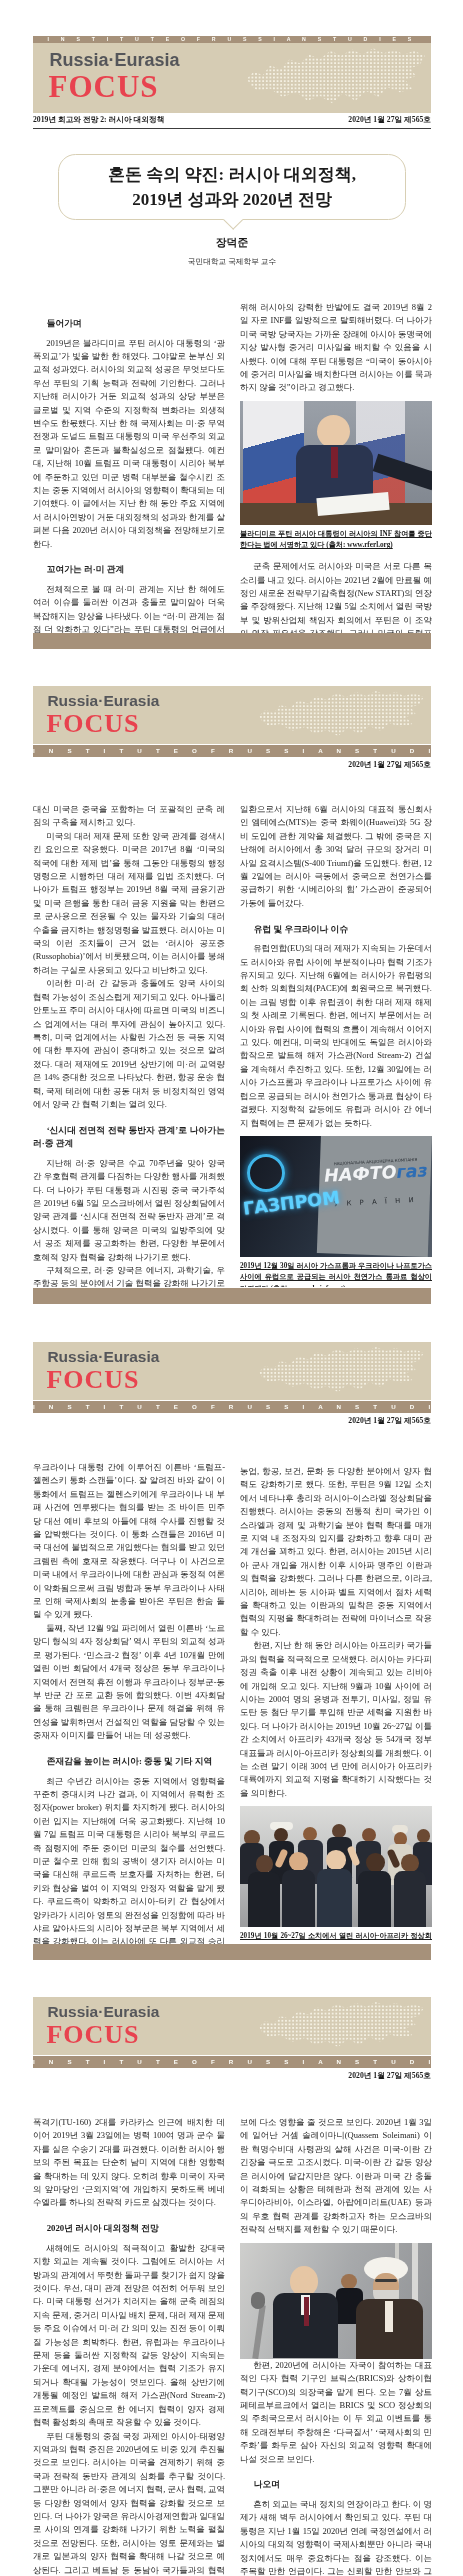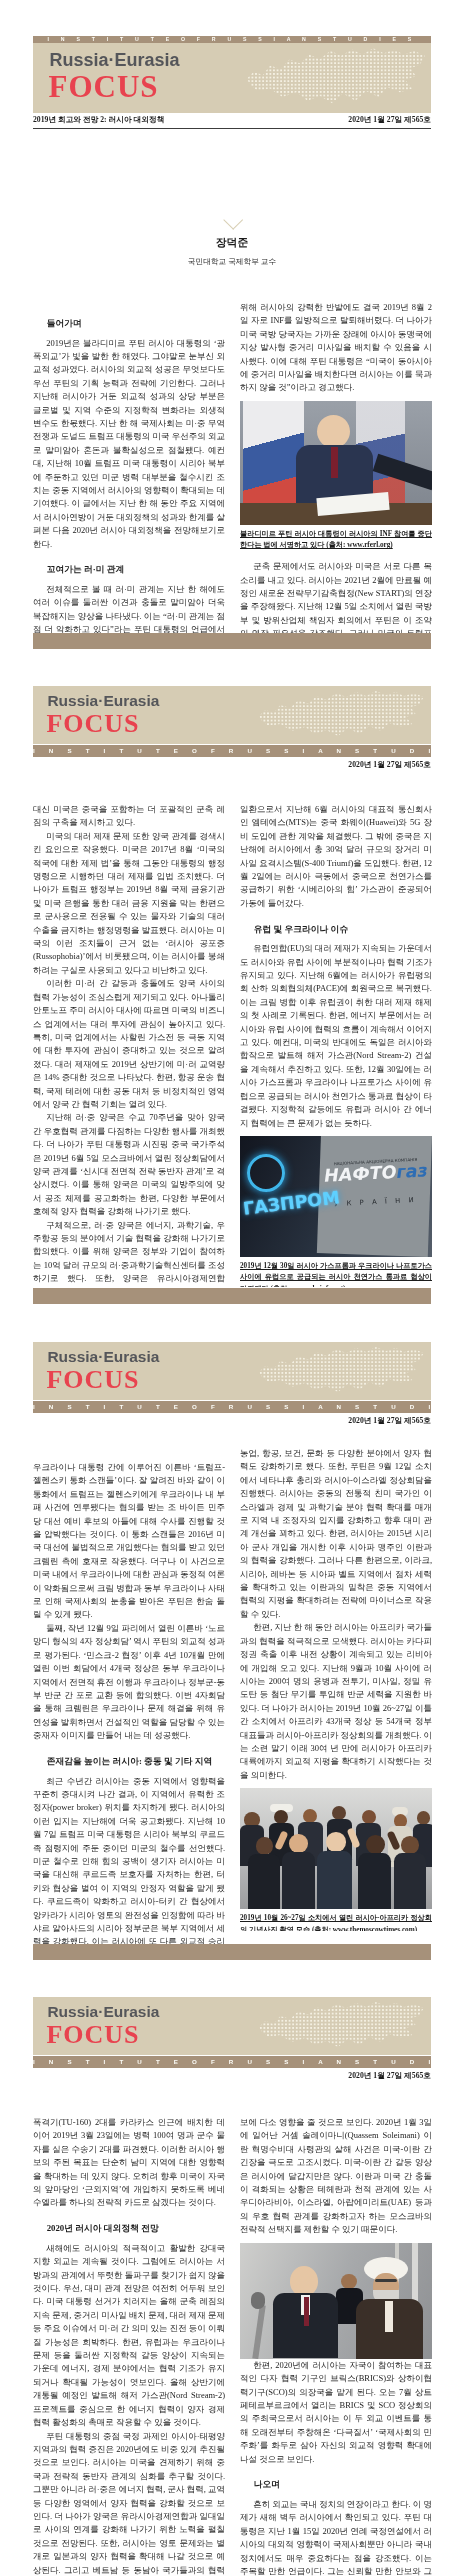--- a/index.html
+++ b/index.html
@@ -56,20 +56,24 @@
     </div>
     <div class="beige" style="top:43px;height:70px;">
       <div class="rlogo" style="left:16.5px;top:7.2px;font-size:18px;">Russia·Eurasia</div>
       <div class="flogo" style="left:15.5px;top:26px;font-size:31px;">FOCUS</div>
       <div class="map" style="right:6.2px;top:4.1px;width:178px;height:61px;"></div>
     </div>
     <div class="subrow">
       <span>2019년 회고와 전망 2: 러시아 대외정책</span>
       <span>2020년 1월 27일 제565호</span>
     </div>
+    <div class="bubble">
+      <div>혼돈 속의 약진: 러시아 대외정책,</div>
+      <div>2019년 성과와 2020년 전망</div>
+    </div>
     <div class="tail"></div>
     <div class="author">장덕준</div>
     <div class="affil">국민대학교 국제학부 교수</div>
 
     <div class="col colL" style="top:301px;height:332px;">
       <div class="hh first">들어가며</div>
       <p class="p">2019년은 블라디미르 푸틴 러시아 대통령의 ‘광폭외교’가 빛을 발한 한 해였다. 그야말로 눈부신 외교적 성과였다. 러시아의 외교적 성공은 무엇보다도 우선 푸틴의 기획 능력과 전략에 기인한다. 그러나 지난해 러시아가 거둔 외교적 성과의 상당 부분은 글로벌 및 지역 수준의 지정학적 변화라는 외생적 변수도 한몫했다. 지난 한 해 국제사회는 미·중 무역 전쟁과 도널드 트럼프 대통령의 미국 우선주의 외교로 말미암아 혼돈과 불확실성으로 점철됐다. 예컨대, 지난해 10월 트럼프 미국 대통령이 시리아 북부에 주둔하고 있던 미군 병력 대부분을 철수시킨 조치는 중동 지역에서 러시아의 영향력이 확대되는 데 기여했다. 이 글에서는 지난 한 해 동안 주요 지역에서 러시아연방이 거둔 대외정책의 성과와 한계를 살펴본 다음 2020년 러시아 대외정책을 전망해보기로 한다.</p>
       <div class="hh">꼬여가는 러·미 관계</div>
       <p class="p">전체적으로 볼 때 러·미 관계는 지난 한 해에도 여러 이슈를 둘러싼 이견과 충돌로 말미암아 더욱 복잡해지는 양상을 나타냈다. 이는 “러·미 관계는 점점 더 악화하고 있다”라는 푸틴 대통령의 언급에서도 확인된다.</p>
 
@@ -103,20 +107,21 @@
     </div>
     <div class="instband" style="top:90px;height:12px;font-size:6.2px;line-height:12px;letter-spacing:6.2px;">
       <span>I N S T I T U T E   O F   R U S S I A N   S T U D I E S</span>
     </div>
     <div class="issue-line" style="top:105px;">2020년 1월 27일 제565호</div>
 
     <div class="col colL" style="top:148px;height:484px;">
       <p class="p cont">대신 미국은 중국을 포함하는 더 포괄적인 군축 레짐의 구축을 제시하고 있다.</p>
       <p class="p">미국의 대러 제재 문제 또한 양국 관계를 경색시킨 요인으로 작용했다. 미국은 2017년 8월 ‘미국의 적국에 대한 제제 법’을 통해 그동안 대통령의 행정명령으로 시행하던 대러 제재를 입법 조치했다. 더 나아가 트럼프 행정부는 2019년 8월 국제 금융기관 및 미국 은행을 통한 대러 금융 지원을 막는 한편으로 군사용으로 전용될 수 있는 물자와 기술의 대러 수출을 금지하는 행정명령을 발표했다. 러시아는 미국의 이런 조치들이 근거 없는 ‘러시아 공포증(Russophobia)’에서 비롯됐으며, 이는 러시아를 봉쇄하려는 구실로 사용되고 있다고 비난하고 있다.</p>
       <p class="p">이러한 미·러 간 갈등과 충돌에도 양국 사이의 협력 가능성이 조심스럽게 제기되고 있다. 아나톨리 안토노프 주미 러시아 대사에 따르면 미국의 비즈니스 업계에서는 대러 투자에 관심이 높아지고 있다. 특히, 미국 업계에서는 사할린 가스전 등 극동 지역에 대한 투자에 관심이 증대하고 있는 것으로 알려졌다. 대러 제재에도 2019년 상반기에 미·러 교역량은 14% 증대한 것으로 나타났다. 한편, 항공 운송 협력, 국제 테러에 대한 공동 대처 등 비정치적인 영역에서 양국 간 협력 기회는 열려 있다.</p>
+      <div class="hh">‘신시대 전면적 전략 동반자 관계’로 나아가는 러·중 관계</div>
       <p class="p">지난해 러·중 양국은 수교 70주년을 맞아 양국 간 우호협력 관계를 다짐하는 다양한 행사를 개최했다. 더 나아가 푸틴 대통령과 시진핑 중국 국가주석은 2019년 6월 5일 모스크바에서 열린 정상회담에서 양국 관계를 ‘신시대 전면적 전략 동반자 관계’로 격상시켰다. 이를 통해 양국은 미국의 일방주의에 맞서 공조 체제를 공고화하는 한편, 다양한 부문에서 호혜적 양자 협력을 강화해 나가기로 했다.</p>
       <p class="p">구체적으로, 러·중 양국은 에너지, 과학기술, 우주항공 등의 분야에서 기술 협력을 강화해 나가기로 합의했다. 이를 위해 양국은 정부와 기업이 참여하는 10억 달러 규모의 러·중과학기술혁신센터를 조성하기로 했다. 또한, 양국은 유라시아경제연합(EAEU)과 일대일로(OBOR) 간 협력 사업을 지속해서 추진해 나가기로 했다. 한편, 러시아는 미국과 무역전쟁을 벌이고 있는 중국에 대한 지지를 분명히 했다. 그</p>
     </div>
 
     <div class="col colR" style="top:148px;height:484px;">
       <p class="p cont">일환으로서 지난해 6월 러시아의 대표적 통신회사인 엠테에스(MTS)는 중국 화웨이(Huawei)와 5G 장비 도입에 관한 계약을 체결했다. 그 밖에 중국은 지난해에 러시아에서 총 30억 달러 규모의 장거리 미사일 요격시스템(S-400 Triumf)을 도입했다. 한편, 12월 2일에는 러시아 극동에서 중국으로 천연가스를 공급하기 위한 ‘시베리아의 힘’ 가스관이 준공되어 가동에 들어갔다.</p>
       <div class="hh">유럽 및 우크라이나 이슈</div>
       <p class="p">유럽연합(EU)의 대러 제재가 지속되는 가운데서도 러시아와 유럽 사이에 부분적이나마 협력 기조가 유지되고 있다. 지난해 6월에는 러시아가 유럽평의회 산하 의회협의체(PACE)에 회원국으로 복귀했다. 이는 크림 병합 이후 유럽권이 취한 대러 제재 해제의 첫 사례로 기록된다. 한편, 에너지 부문에서는 러시아와 유럽 사이에 협력의 흐름이 계속해서 이어지고 있다. 예컨대, 미국의 반대에도 독일은 러시아와 합작으로 발트해 해저 가스관(Nord Stream-2) 건설을 계속해서 추진하고 있다. 또한, 12월 30일에는 러시아 가스프롬과 우크라이나 나프토가스 사이에 유럽으로 공급되는 러시아 천연가스 통과료 협상이 타결됐다. 지정학적 갈등에도 유럽과 러시아 간 에너지 협력에는 큰 문제가 없는 듯하다.</p>
       <div class="photo" style="height:121px;">
         <div class="ph-base" style="background:linear-gradient(115deg,#12161f,#2a3442 55%,#555e6a);"></div>
@@ -148,21 +153,21 @@
     <div class="issue-line" style="top:105px;">2020년 1월 27일 제565호</div>
 
     <div class="col colL" style="top:150px;height:484px;">
       <p class="p cont">우크라이나 대통령 간에 이루어진 이른바 ‘트럼프-젤렌스키 통화 스캔들’이다. 잘 알려진 바와 같이 이 통화에서 트럼프는 젤렌스키에게 우크라이나 내 부패 사건에 연루됐다는 혐의를 받는 조 바이든 민주당 대선 예비 후보의 아들에 대해 수사를 진행할 것을 압박했다는 것이다. 이 통화 스캔들은 2016년 미국 대선에 불법적으로 개입했다는 혐의를 받고 있던 크렘린 측에 호재로 작용했다. 더구나 이 사건으로 미국 내에서 우크라이나에 대한 관심과 동정적 여론이 약화됨으로써 크림 병합과 동부 우크라이나 사태로 인해 국제사회의 눈총을 받아온 푸틴은 한숨 돌릴 수 있게 됐다.</p>
       <p class="p">둘째, 작년 12월 9일 파리에서 열린 이른바 ‘노르망디 형식의 4자 정상회담’ 역시 푸틴의 외교적 성과로 평가된다. ‘민스크-2 협정’ 이후 4년 10개월 만에 열린 이번 회담에서 4개국 정상은 동부 우크라이나 지역에서 전면적 휴전 이행과 우크라이나 정부군-동부 반군 간 포로 교환 등에 합의했다. 이번 4자회담을 통해 크렘린은 우크라이나 문제 해결을 위해 유연성을 발휘하면서 건설적인 역할을 담당할 수 있는 중재자 이미지를 만들어 내는 데 성공했다.</p>
       <div class="hh">존재감을 높이는 러시아: 중동 및 기타 지역</div>
       <p class="p">최근 수년간 러시아는 중동 지역에서 영향력을 꾸준히 증대시켜 나간 결과, 이 지역에서 유력한 조정자(power broker) 위치를 차지하게 됐다. 러시아의 이런 입지는 지난해에 더욱 공고화됐다. 지난해 10월 7일 트럼프 미국 대통령은 시리아 북부의 쿠르드족 점령지에 주둔 중이던 미군의 철수를 선언했다. 미군 철수로 인해 힘의 공백이 생기자 러시아는 미국을 대신해 쿠르드족 보호자를 자처하는 한편, 터키와 협상을 벌여 이 지역의 안정자 역할을 맡게 됐다. 쿠르드족이 약화하고 러시아-터키 간 협상에서 앙카라가 시리아 영토의 완전성을 인정함에 따라 바샤르 알아사드의 시리아 정부군은 북부 지역에서 세력을 강화했다. 이는 러시아에 또 다른 외교적 승리를 안겨줬다.</p>
 
     </div>
 
-    <div class="col colR" style="top:136px;height:484px;">
+    <div class="col colR" style="top:154px;height:484px;">
       <p class="p cont">농업, 항공, 보건, 문화 등 다양한 분야에서 양자 협력도 강화하기로 했다. 또한, 푸틴은 9월 12일 소치에서 네타냐후 총리와 러시아-이스라엘 정상회담을 진행했다. 러시아는 중동의 전통적 친미 국가인 이스라엘과 경제 및 과학기술 분야 협력 확대를 매개로 지역 내 조정자의 입지를 강화하고 향후 대미 관계 개선을 꾀하고 있다. 한편, 러시아는 2015년 시리아 군사 개입을 개시한 이후 시아파 맹주인 이란과의 협력을 강화했다. 그러나 다른 한편으로, 이라크, 시리아, 레바논 등 시아파 벨트 지역에서 점차 세력을 확대하고 있는 이란과의 밀착은 중동 지역에서 협력의 지평을 확대하려는 전략에 마이너스로 작용할 수 있다.</p>
       <p class="p">한편, 지난 한 해 동안 러시아는 아프리카 국가들과의 협력을 적극적으로 모색했다. 러시아는 카다피 정권 축출 이후 내전 상황이 계속되고 있는 리비아에 개입해 오고 있다. 지난해 9월과 10월 사이에 러시아는 200여 명의 용병과 전투기, 미사일, 정밀 유도탄 등 첨단 무기를 투입해 반군 세력을 지원한 바 있다. 더 나아가 러시아는 2019년 10월 26~27일 이틀간 소치에서 아프리카 43개국 정상 등 54개국 정부 대표들과 러시아-아프리카 정상회의를 개최했다. 이는 소련 말기 이래 30여 년 만에 러시아가 아프리카 대륙에까지 외교적 지평을 확대하기 시작했다는 것을 의미한다.</p>
       <div class="photo" style="height:121px;">
         <div class="ph-base" style="background:linear-gradient(#dcdcda,#b8b9ba 60%,#9b9c9e);"></div>
 
         <div class="fig" style="left:4.1px;top:24px;width:15.5px;height:15.5px;border-radius:50%;background:#6b4a33;"></div>
         <div class="fig" style="left:0px;top:37px;width:24px;height:41px;border-radius:6.2px 6.2px 0 0;background:#23262e;"></div>
         <div class="fig" style="left:30px;top:15.5px;width:23px;height:8.2px;border-radius:4.1px;background:#f0efe9;"></div>
         <div class="fig" style="left:34px;top:21.6px;width:14.4px;height:14.4px;border-radius:50%;background:#4a3325;"></div>
         <div class="fig" style="left:29px;top:35px;width:25px;height:43px;border-radius:6.2px 6.2px 0 0;background:#1c1f26;"></div>

